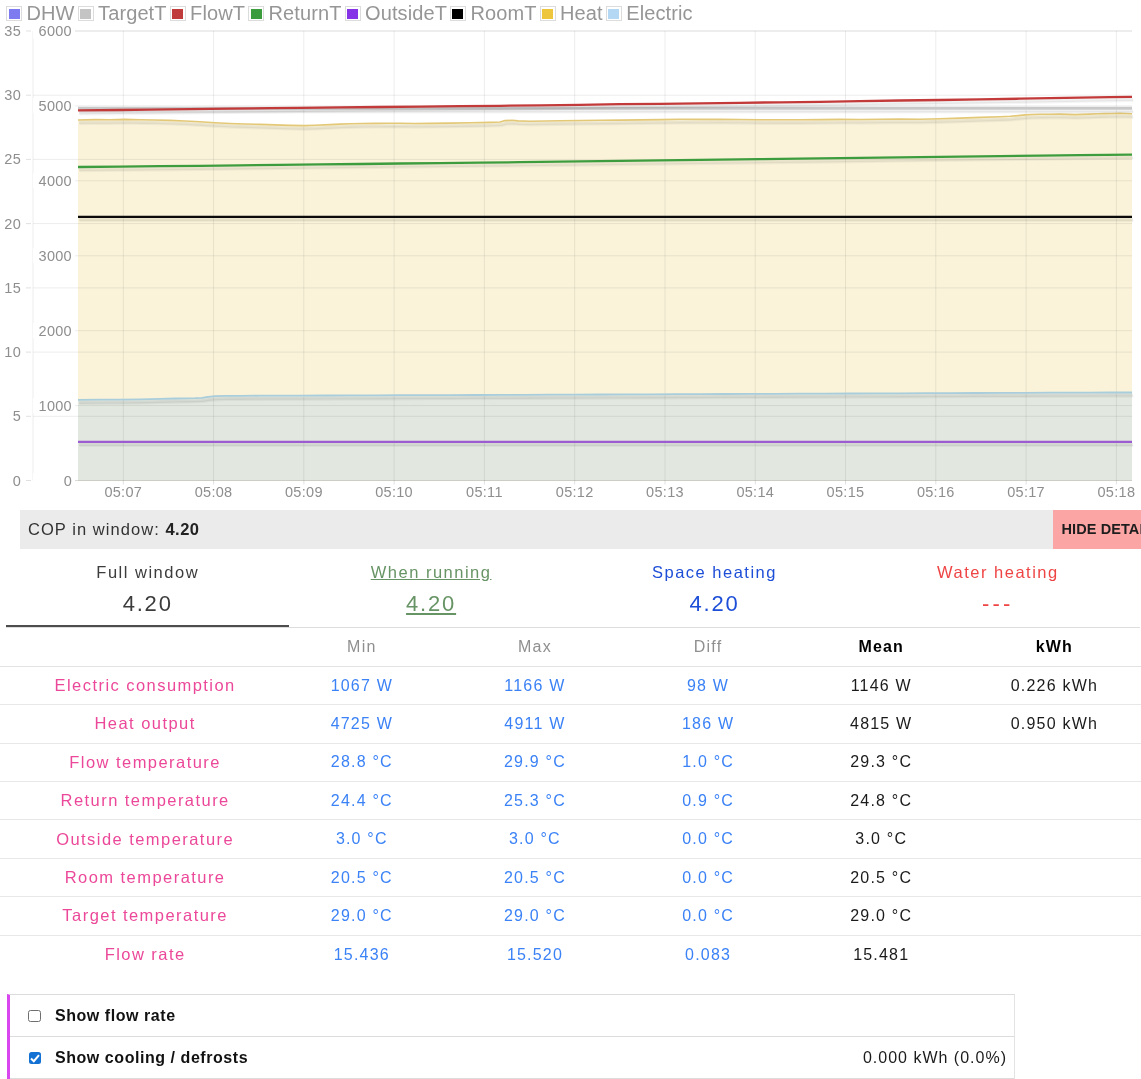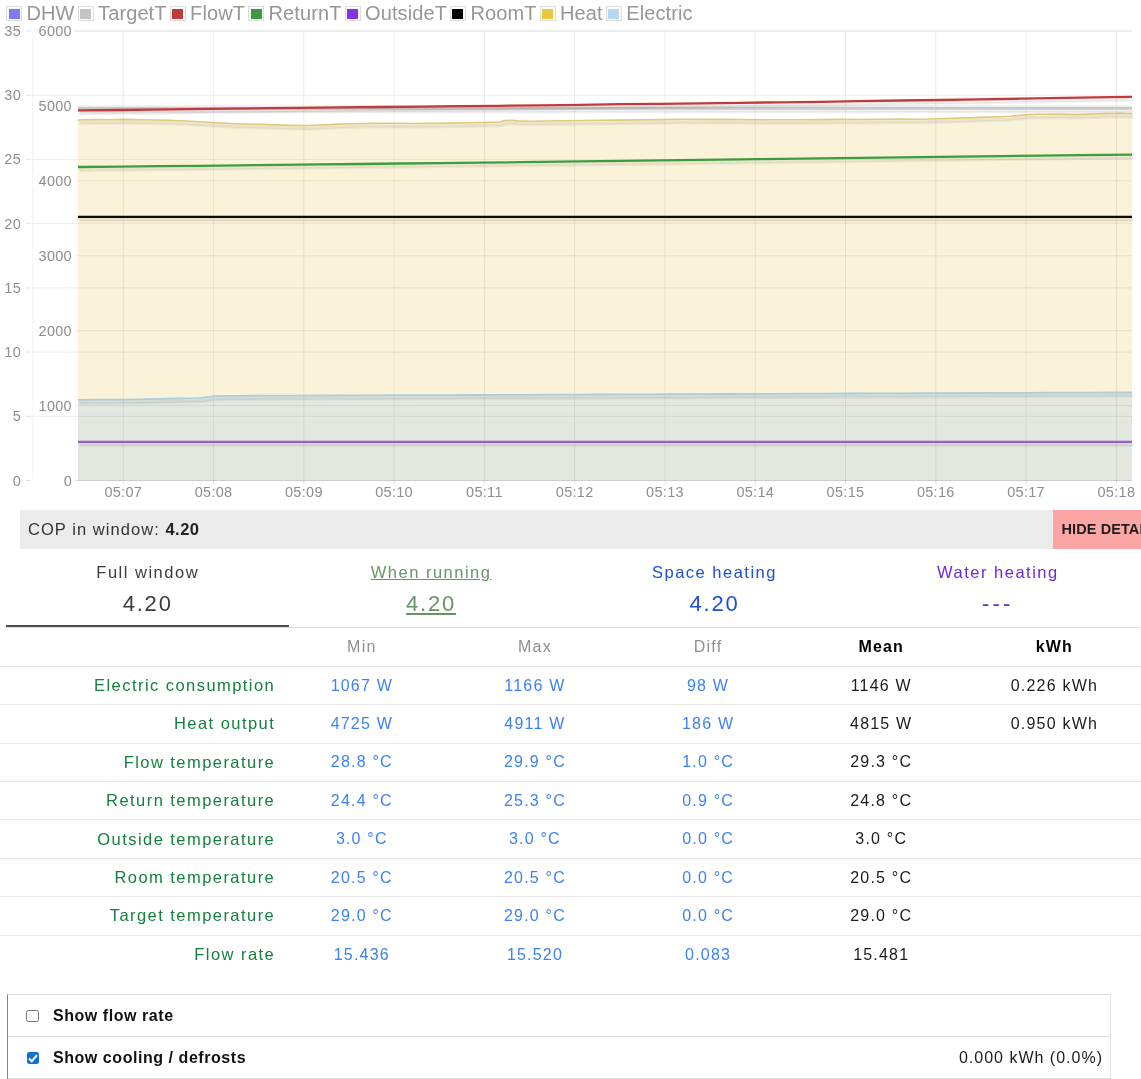--- a/index.html
+++ b/index.html
@@ -13,32 +13,32 @@
 .copbar b { color:#222; letter-spacing:0.5px; }
 .copbar .hd { position:absolute; right:0; top:0; width:108px; background:#fca5a5; text-align:center; font-size:14.5px; letter-spacing:0.1px; color:#1d1d1d; font-weight:700; }
 .tabs { position:absolute; top:549px; left:6px; width:1134px; height:79px; display:flex; border-bottom:1px solid #ddd; }
 .tab { flex:0 0 283.4px; text-align:center; padding-top:14px; }
 .tab .t { font-size:16.5px; letter-spacing:1.5px; }
 .tab .v { font-size:22px; letter-spacing:1.8px; margin-top:9px; }
 .tab.active { border-bottom:2.5px solid #4d4d4d; }
 .tab.c1 { color:#3c3c3c; }
 .tab.c2 { color:#679465;text-decoration:underline; }
 .tab.c3 { color:#1d4ed8; }
-.tab.c4 { color:#6d28d9; }
+.tab.c4 { color:#ef4444; }
 table.stats { position:absolute; top:628px; left:0; width:1141px; border-collapse:collapse; font-size:16px; letter-spacing:0.5px; }
 table.stats td, table.stats th { height:38.4px; padding:0; font-weight:normal; }
-table.stats .lbl { width:275px; text-align:right; padding-left:15px; font-size:16.5px; letter-spacing:1.45px; color:#15803d; }
+table.stats .lbl { width:275px; text-align:center; padding-left:15px; font-size:16.5px; letter-spacing:1.45px; color:#ec4899; }
 table.stats .n { width:173px; text-align:center; color:#3b82f6; letter-spacing:1.2px; }
 table.stats .m { width:173px; text-align:center; color:#1b1b1b; letter-spacing:1.2px; }
 table.stats tr { border-bottom:1px solid #e8e8e8; }
 table.stats tr.hdr { border-bottom:1px solid #e3e3e3; }
 table.stats tr.hdr .n { color:#8f8f8f; }
 table.stats tr.hdr .m { color:#000; font-weight:700; }
 table.stats tr:last-child { border-bottom:none; }
-.checks { position:absolute; top:994px; left:7px; width:1104px; border-top:1px solid #dcdcdc; border-left:1px solid #d946ef; border-right:1px solid #e3e3e3; }
+.checks { position:absolute; top:994px; left:7px; width:1008px; border-top:1px solid #dcdcdc; border-left:3px solid #d946ef; border-right:1px solid #e3e3e3; }
 .chkrow { position:relative; height:42px; border-bottom:1px solid #dcdcdc; font-size:16px; font-weight:700; letter-spacing:0.55px; color:#111; line-height:42px; padding-left:45px; }
 .cb { position:absolute; left:18px; top:14.5px; width:12.5px; height:12.5px; border:1.5px solid #6e6e6e; border-radius:2.5px; background:#fff; }
 .cb.on { border:none; background:#1371d3; width:12px; height:12px; left:18.5px; top:15px; }
 .cb.on svg { position:absolute; left:1.5px; top:2px; }
 .chkrow .rt { position:absolute; right:7px; top:0; font-weight:400; letter-spacing:1.0px; color:#1b1b1b; }
 </style>
 </head>
 <body>
 <svg id="chart" width="1141" height="506">
     <path d="M78,480.5 L78,120 L95,119.6 L110,119.7 L125,119.4 L140,119.8 L155,120 L170,120.4 L185,121 L200,121.8 L215,122.7 L230,123.5 L245,124 L260,124.4 L275,124.9 L290,125.4 L305,125.6 L315,125.3 L330,124.6 L340,124.1 L350,123.8 L362,123.5 L375,123.4 L388,123.3 L400,123.3 L415,123.5 L430,123.4 L450,123.1 L470,122.8 L490,122.4 L500,122 L505,120.6 L512,120.3 L518,120.9 L530,121.2 L545,121 L560,120.7 L580,120.5 L600,120.3 L620,120.1 L640,119.9 L660,119.6 L680,119.3 L700,119.4 L720,119.2 L740,119.5 L760,119.7 L780,119.8 L800,119.8 L820,119.6 L840,119.4 L860,119.5 L880,119.2 L900,119.1 L920,119.2 L940,118.7 L960,118.1 L980,117.4 L1000,116.8 L1010,116.3 L1018,115.6 L1025,114.9 L1032,114.5 L1040,114.3 L1050,114.2 L1060,114.1 L1068,114.4 L1075,114.6 L1082,114.4 L1090,114.1 L1098,113.8 L1105,113.6 L1112,113.5 L1120,113.4 L1126,113.5 L1132,113.7 L1132,480.5 Z" fill="#faf3da"></path>

